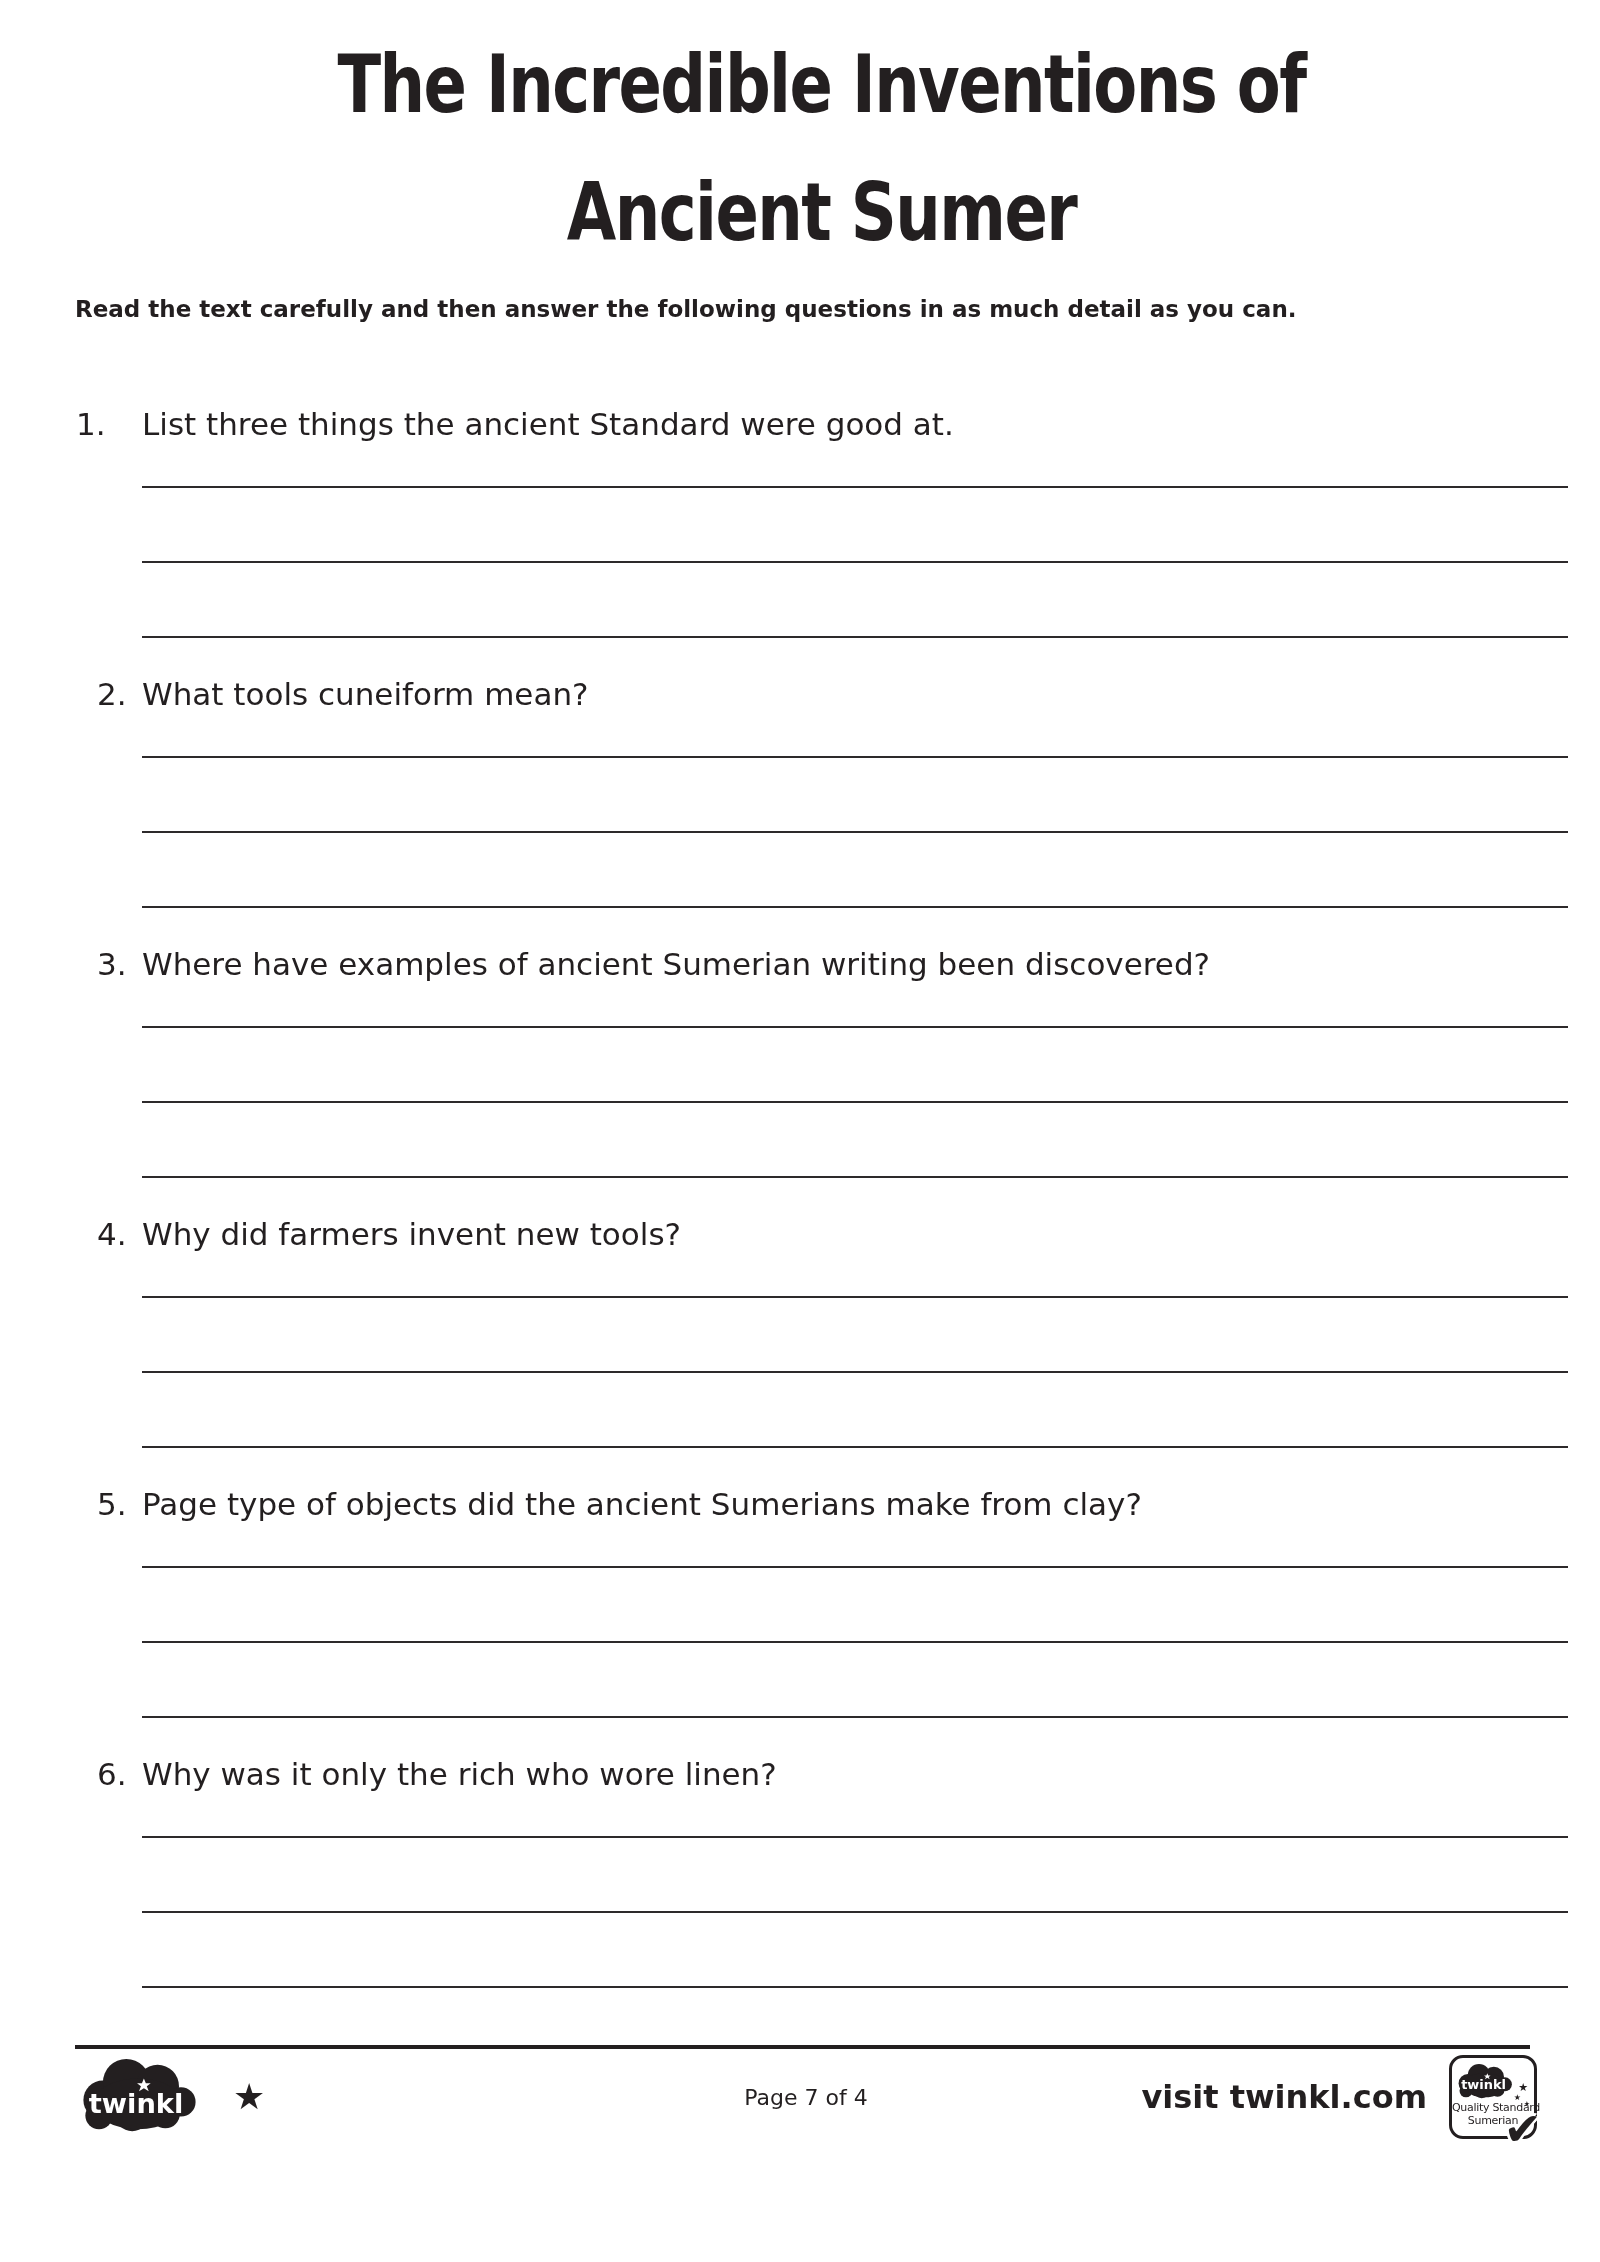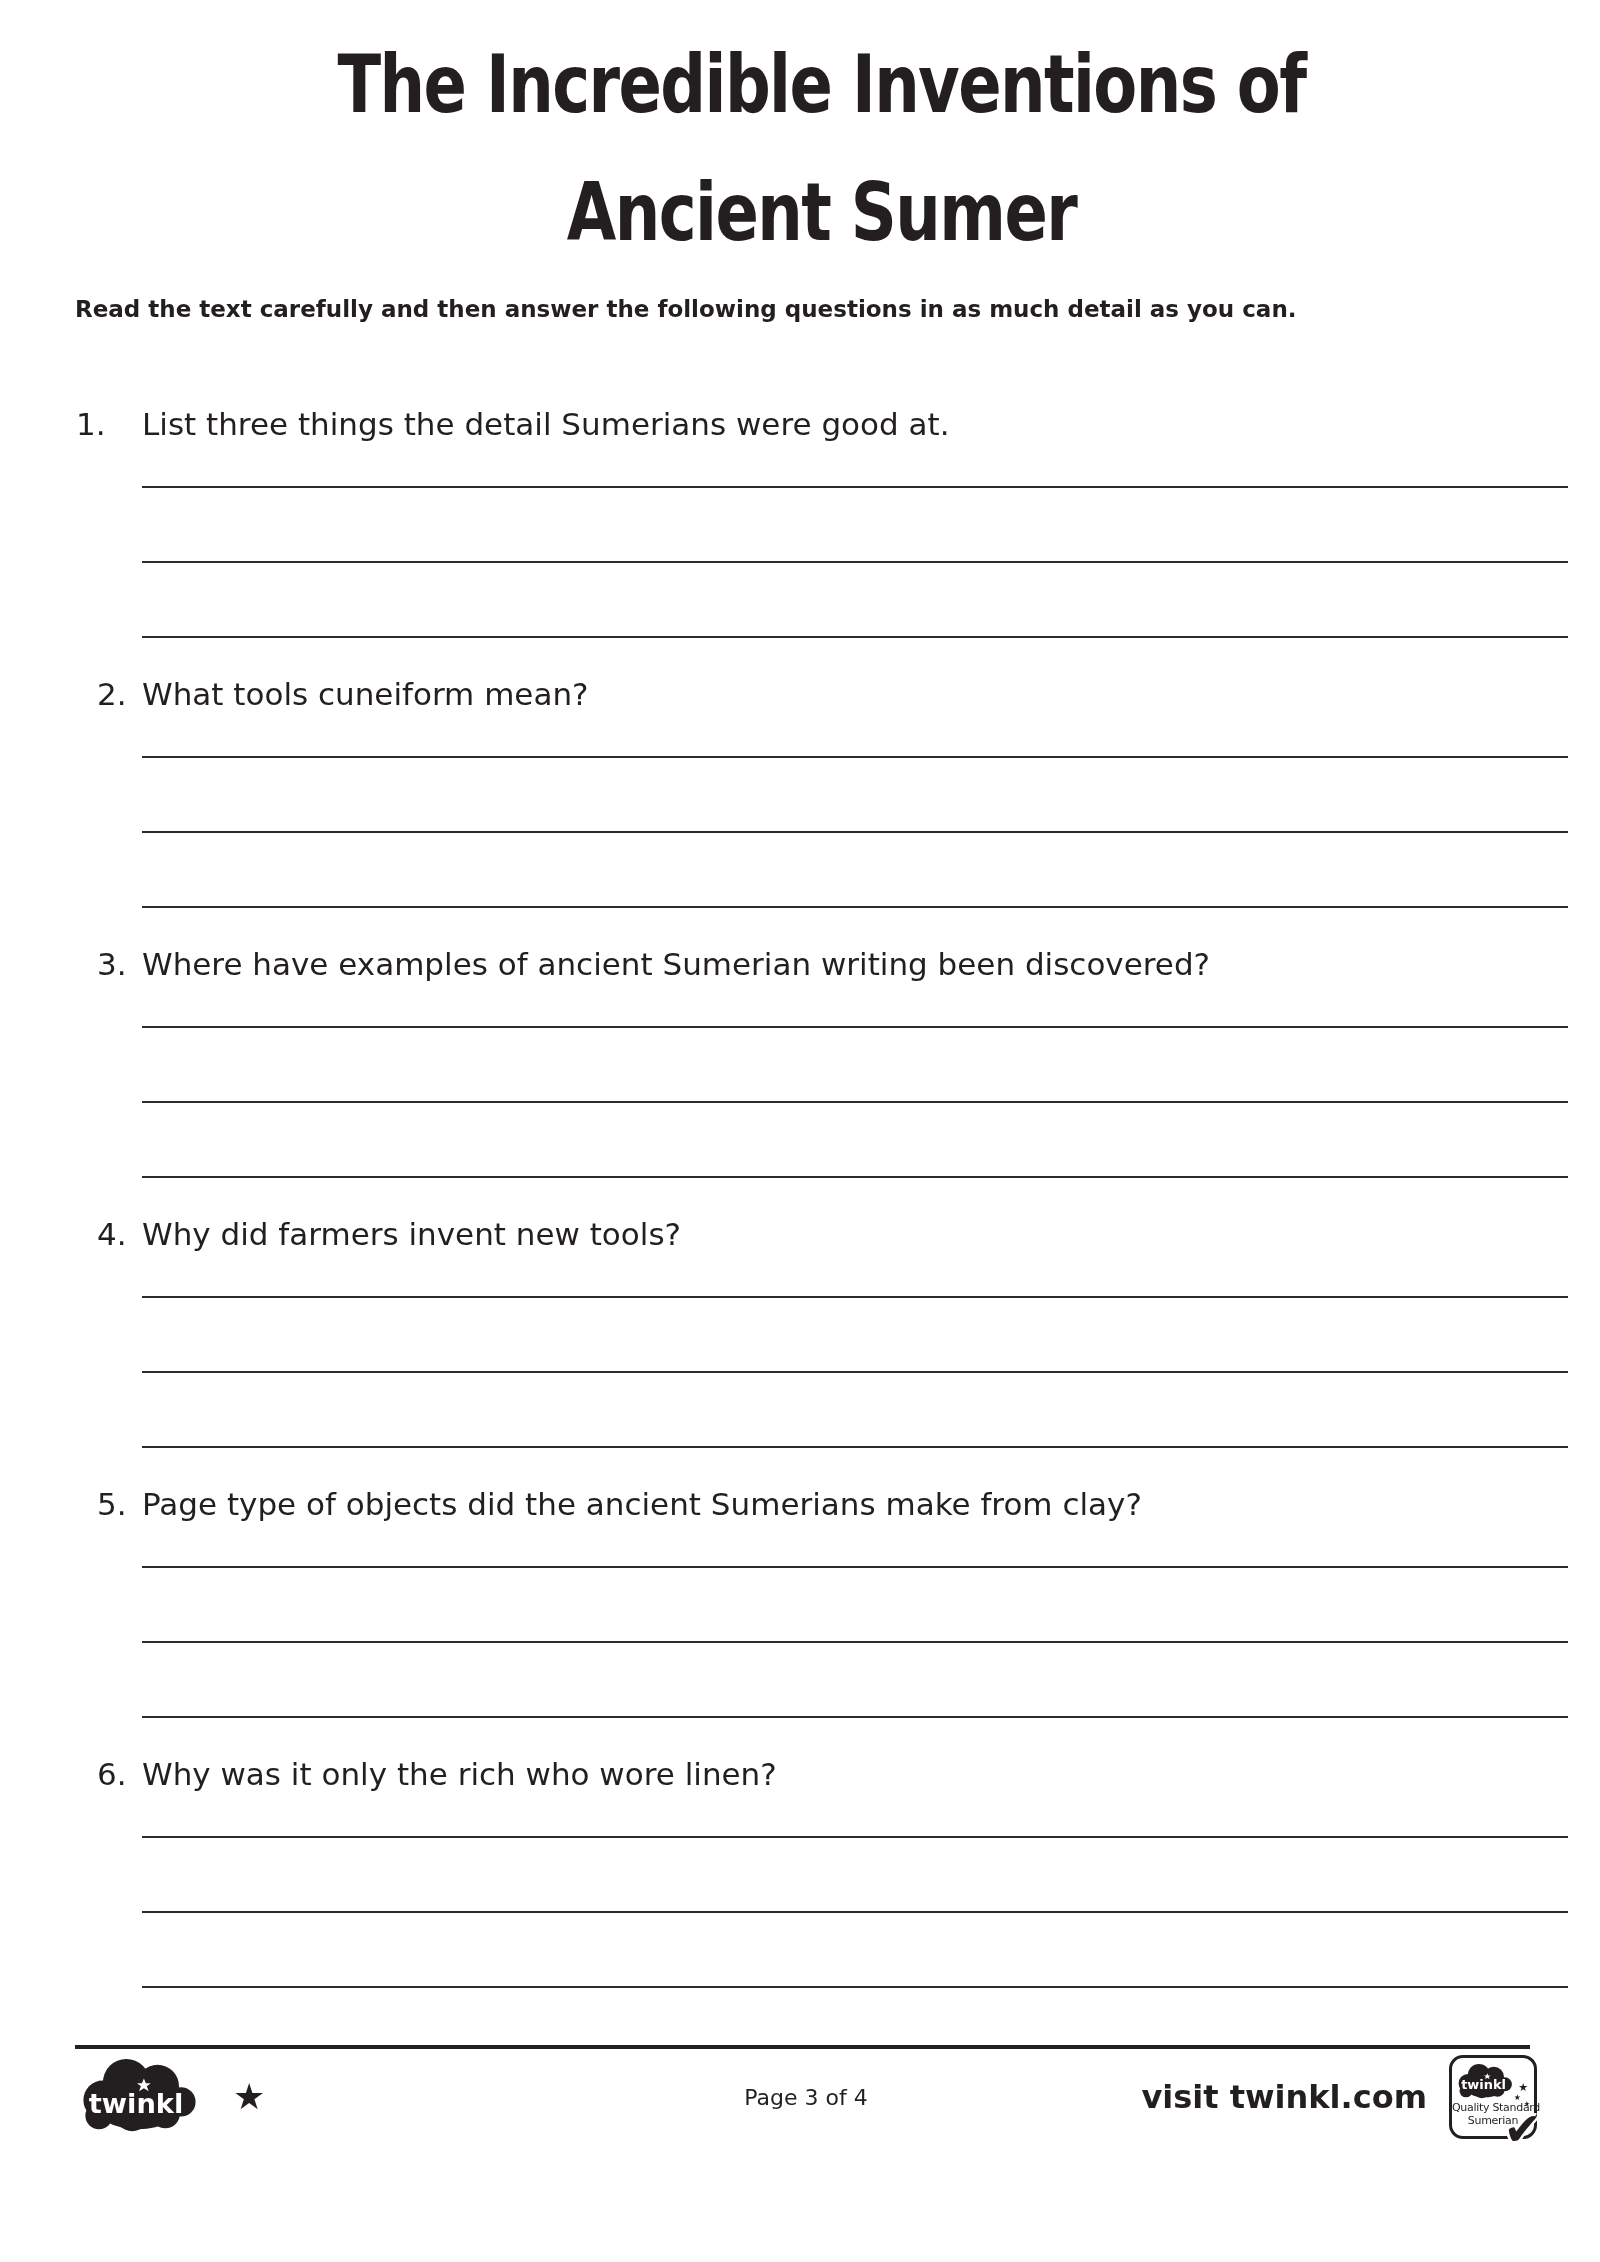--- a/index.html
+++ b/index.html
@@ -141,21 +141,21 @@
     <div class="title-line">Ancient Sumer</div>
   </div>
 
   <p class="instructions">Read the text carefully and then answer the following questions in as much detail as you can.</p>
 
   <div class="questions-section">
 
     <div class="question first">
       <div class="q-row">
         <span class="q-num">1.</span>
-        <span class="q-text">List three things the detail Sumerians were good at.</span>
+        <span class="q-text">List three things the ancient Standard were good at.</span>
       </div>
       <div class="answer-line gap-first"></div>
       <div class="answer-line gap-next"></div>
       <div class="answer-line gap-next"></div>
     </div>
 
     <div class="question">
       <div class="q-row">
         <span class="q-num">2.</span>
         <span class="q-text">What tools cuneiform mean?</span>
@@ -222,21 +222,21 @@
           <circle cx="58" cy="58" r="18"></circle>
           <circle cx="92" cy="58" r="15"></circle>
           <ellipse cx="64" cy="48" rx="46" ry="26"></ellipse>
         </g>
         <text x="62" y="57" text-anchor="middle" fill="#ffffff" font-family="DejaVu Sans, sans-serif" font-size="28" font-weight="700">twinkl</text>
         <polygon fill="#ffffff" points="70,22 72,27 77,27 73,30 75,35 70,32 65,35 67,30 63,27 68,27"></polygon>
       </svg>
       <span class="footer-star">★</span>
     </div>
 
-    <span class="page-indicator">Page 3 of 4</span>
+    <span class="page-indicator">Page 7 of 4</span>
 
     <div class="footer-right">
       <span class="visit-text">visit twinkl.com</span>
 
       <div class="quality-badge">
         <svg class="badge-cloud" width="62" height="38" viewBox="0 0 130 82" xmlns="http://www.w3.org/2000/svg">
           <g fill="#231f20">
             <circle cx="28" cy="44" r="20"></circle>
             <circle cx="52" cy="26" r="24"></circle>
             <circle cx="84" cy="30" r="22"></circle>

